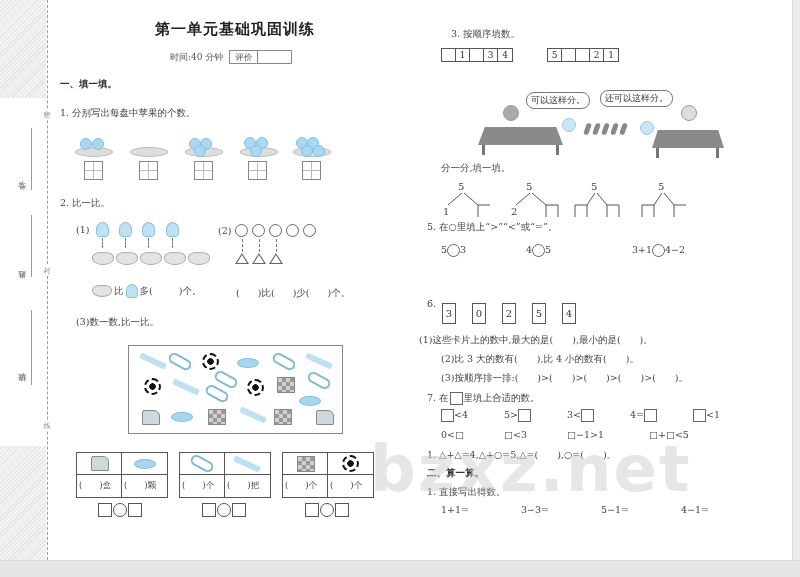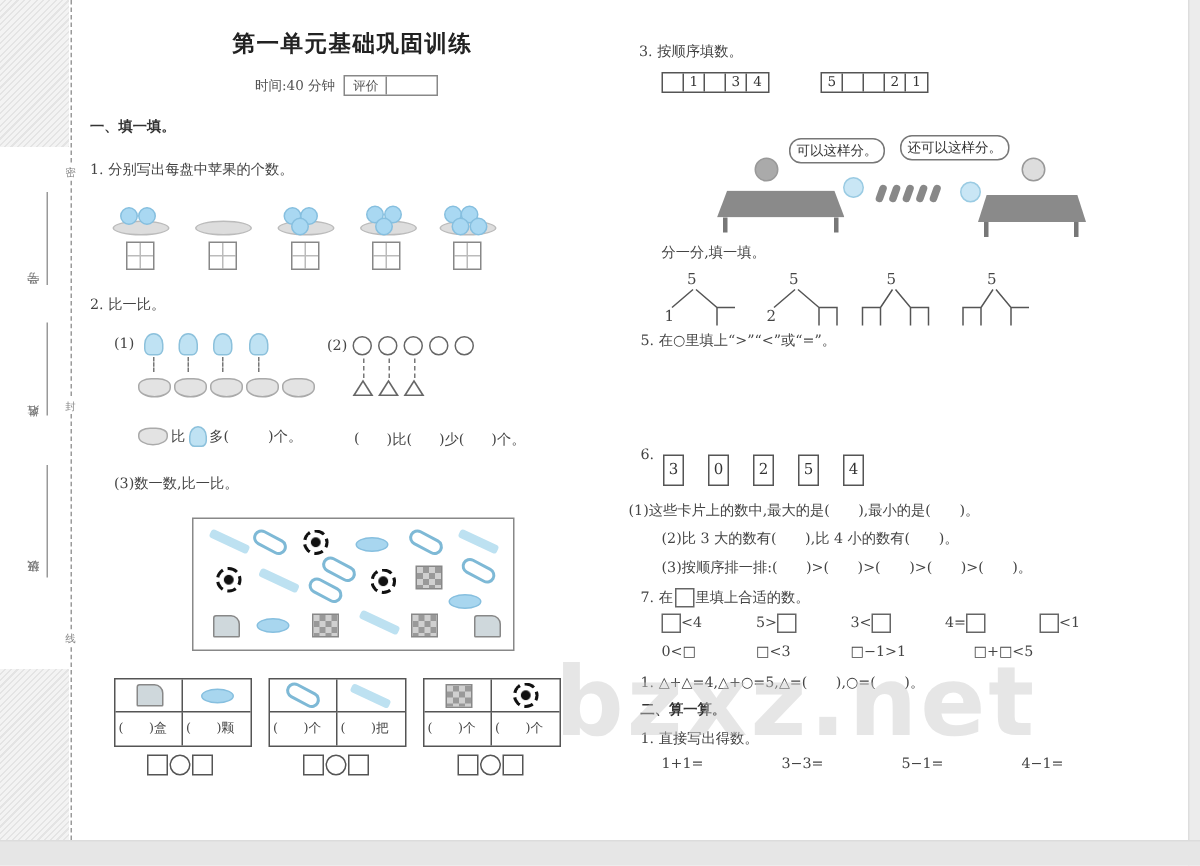--- a/index.html
+++ b/index.html
@@ -258,21 +258,21 @@
       </div>
     <div>(　　)个</div>
     <div>(　　)个</div>
   </div>
   <div class="cmp-row" style="left:305px;top:503px">
     <span class="sq"></span>
       <span class="circle"></span>
       <span class="sq"></span>
   </div>
 
-  <div class="abs txt" style="left:426px;top:28px">3. 按顺序填数。</div>
+  <div class="abs txt" style="left:451px;top:28px">3. 按顺序填数。</div>
   <div class="seq" style="left:441px;top:48px">
     <div></div>
     <div>1</div>
     <div></div>
     <div>3</div>
     <div>4</div>
   </div>
   <div class="seq" style="left:547px;top:48px">
     <div>5</div>
     <div></div>
@@ -326,20 +326,25 @@
   </div>
   <div class="bond" style="left:640px;top:181px">
     <svg width="80" height="38">
         <path d="M22 12 L14 24 M2 36 L2 24 L14 24 L14 36 M24 12 L34 24 L46 24 M34 24 L34 36" stroke="#555" fill="none"></path>
       </svg>
     <span class="n" style="left:18px;top:0">5</span>
   </div>
 
   <div class="abs txt" style="left:427px;top:221px">5. 在○里填上“&gt;”“&lt;”或“=”。</div>
   <div class="abs txt" style="left:441px;top:240px;line-height:20px">
+    <div style="display:flex">
+      <span style="width:85px"><span>5</span><span class="circle"></span><span>3</span></span>
+      <span style="width:106px"><span>4</span><span class="circle"></span><span>5</span></span>
+      <span><span>3+1</span><span class="circle"></span><span>4−2</span></span>
+    </div>
   </div>
 
   <div class="abs txt" style="left:427px;top:298px">6.</div>
   <div class="card" style="left:442px;top:303px">3</div>
   <div class="card" style="left:472px;top:303px">0</div>
   <div class="card" style="left:502px;top:303px">2</div>
   <div class="card" style="left:532px;top:303px">5</div>
   <div class="card" style="left:562px;top:303px">4</div>
   <div class="abs txt" style="left:419px;top:334px">(1)这些卡片上的数中,最大的是(　　),最小的是(　　)。</div>
   <div class="abs txt" style="left:441px;top:353px">(2)比 3 大的数有(　　),比 4 小的数有(　　)。</div>

